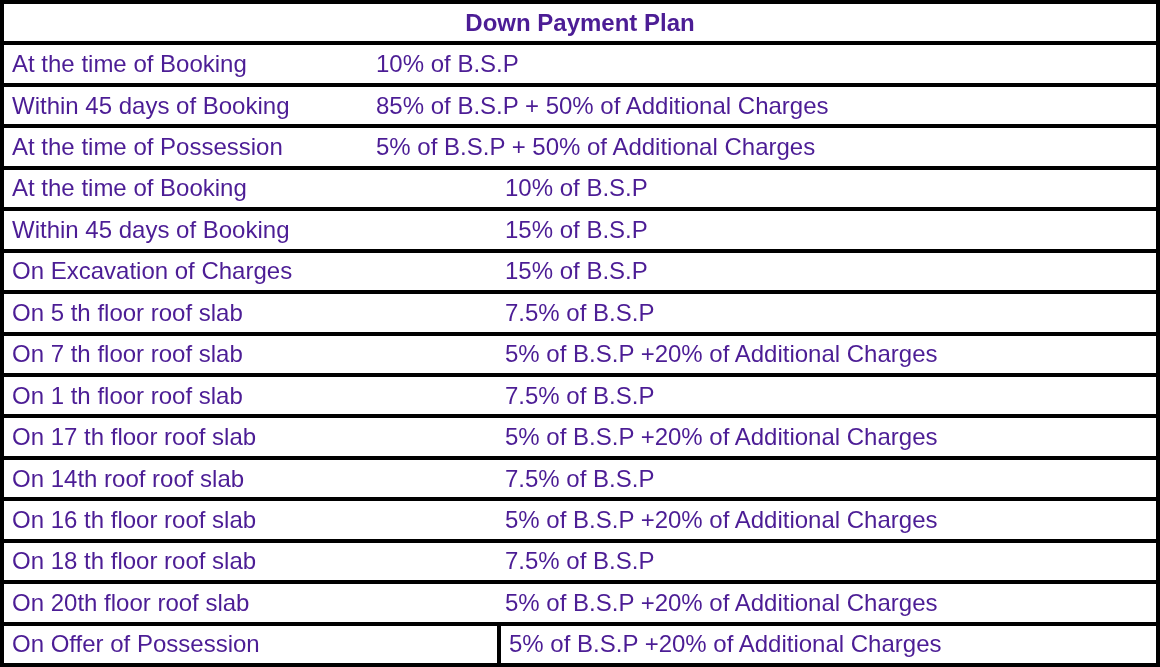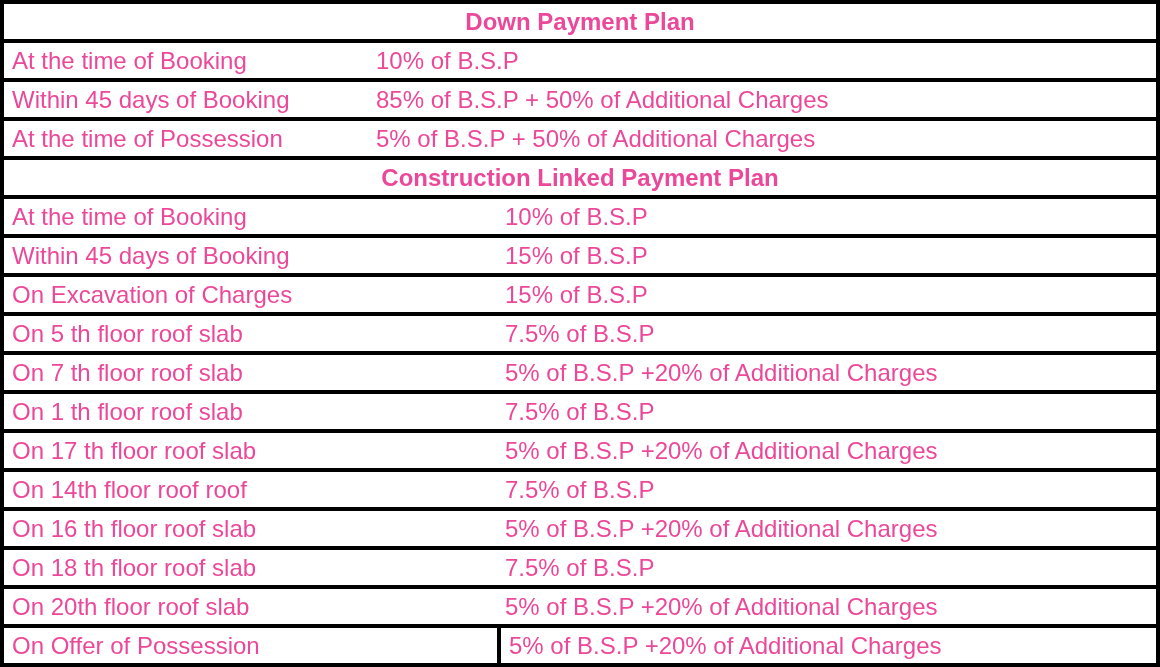--- a/index.html
+++ b/index.html
@@ -9,21 +9,21 @@
   }
   .plan-table {
     width: 1160px;
     height: 667px;
     box-sizing: border-box;
     border: 4px solid #000000;
     background: #ffffff;
     display: flex;
     flex-direction: column;
     font-family: "Liberation Sans", sans-serif;
-    color: #ec4899;
+    color: #4c1d95;
   }
   .row {
     flex: 1 1 0;
     position: relative;
     border-bottom: 4px solid #000000;
     display: flex;
     align-items: center;
     background: #ffffff;
     overflow: hidden;
   }
@@ -81,23 +81,20 @@
   </div>
   <div class="row">
     <span class="cell milestone">Within 45 days of Booking</span>
     <span class="cell payment s1">85% of B.S.P + 50% of Additional Charges</span>
   </div>
   <div class="row">
     <span class="cell milestone">At the time of Possession</span>
     <span class="cell payment s1">5% of B.S.P + 50% of Additional Charges</span>
   </div>
 
-  <div class="row header">
-    <span class="cell">Construction Linked Payment Plan</span>
-  </div>
 
   <div class="row">
     <span class="cell milestone">At the time of Booking</span>
     <span class="cell payment s2">10% of B.S.P</span>
   </div>
   <div class="row">
     <span class="cell milestone">Within 45 days of Booking</span>
     <span class="cell payment s2">15% of B.S.P</span>
   </div>
   <div class="row">
@@ -114,21 +111,21 @@
   </div>
   <div class="row">
     <span class="cell milestone">On 1 th floor roof slab</span>
     <span class="cell payment s2">7.5% of B.S.P</span>
   </div>
   <div class="row">
     <span class="cell milestone">On 17 th floor roof slab</span>
     <span class="cell payment s2">5% of B.S.P +20% of Additional Charges</span>
   </div>
   <div class="row">
-    <span class="cell milestone">On 14th floor roof roof</span>
+    <span class="cell milestone">On 14th roof roof slab</span>
     <span class="cell payment s2">7.5% of B.S.P</span>
   </div>
   <div class="row">
     <span class="cell milestone">On 16 th floor roof slab</span>
     <span class="cell payment s2">5% of B.S.P +20% of Additional Charges</span>
   </div>
   <div class="row">
     <span class="cell milestone">On 18 th floor roof slab</span>
     <span class="cell payment s2">7.5% of B.S.P</span>
   </div>

